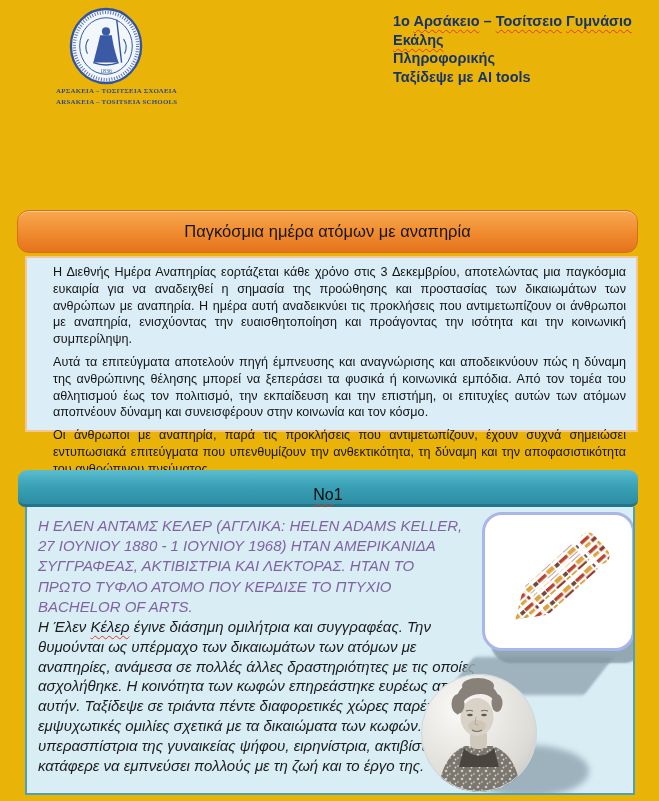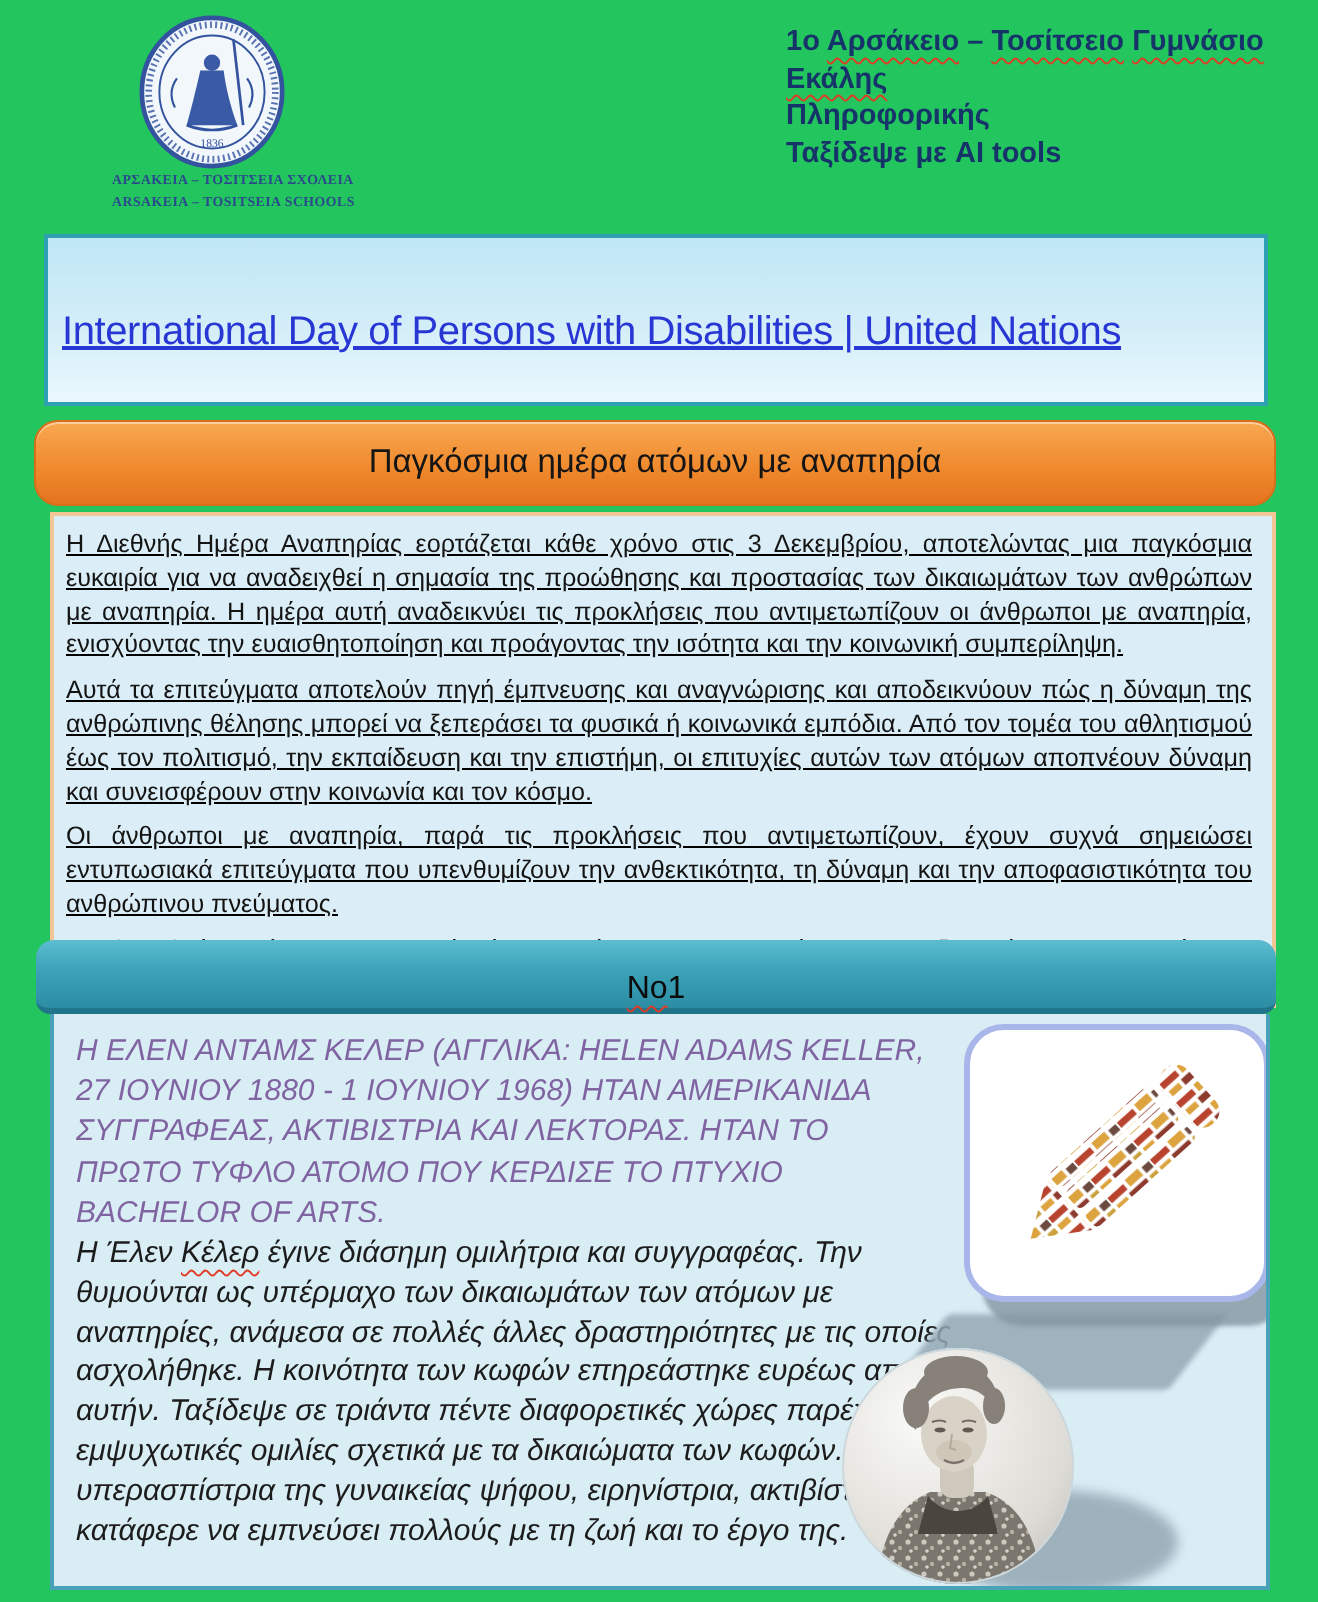--- a/index.html
+++ b/index.html
@@ -1,16 +1,16 @@
 <!DOCTYPE html>
 <html><head>
 <meta charset="utf-8">
 <style>
   html,body{margin:0;padding:0;}
-  .page{position:relative;width:659px;height:801px;background:#22c55e;overflow:hidden;
+  .page{position:relative;width:659px;height:801px;background:#eab308;overflow:hidden;
         font-family:"Liberation Sans",sans-serif;}
 
   
   .logo-wrap{position:absolute;left:56px;top:6px;width:100px;text-align:center;}
   .logo-svg{width:76px;height:80px;display:block;margin:0 auto;}
   .logo-cap{font-family:"Liberation Serif",serif;font-weight:bold;font-size:6.9px;
             color:#2b4a8b;letter-spacing:.25px;line-height:1.55;white-space:nowrap;}
   .school-info{position:absolute;left:393px;top:12px;width:266px;font-size:14.5px;
                font-weight:bold;color:#17346a;line-height:18.6px;}
   .sq{text-decoration-line:underline;text-decoration-style:wavy;
@@ -25,22 +25,22 @@
 
   
   .orange-banner{position:absolute;left:17px;top:210px;width:621px;height:43px;box-sizing:border-box;
                  border-radius:12px;border:1px solid #d96e1a;
                  background:linear-gradient(180deg,#f8a851 0%,#f08a2e 55%,#e4731d 100%);
                  box-shadow:inset 0 1px 0 rgba(255,255,255,.45);
                  display:flex;align-items:center;justify-content:center;
                  font-size:16.5px;color:#151515;}
 
   
-  .text-block{position:absolute;left:25px;top:256px;width:613px;height:248px;box-sizing:border-box;
-              background:#dbeef7;border:2px solid #f3c795;padding:6px 10px 0 6px;text-decoration:underline;}
+  .text-block{position:absolute;left:25px;top:256px;width:613px;height:176px;box-sizing:border-box;
+              background:#dbeef7;border:2px solid #f3c795;padding:6px 10px 0 26px;}
   .text-block p{margin:0 0 6px 0;font-size:12.6px;line-height:16.8px;text-align:justify;color:#141414;}
 
   
   .no1-banner{position:absolute;left:18px;top:470px;width:620px;height:37px;box-sizing:border-box;
               border-radius:9px 9px 7px 7px;border-bottom:3px solid #20758b;
               background:linear-gradient(180deg,#5cbdd0 0%,#3ba2b8 45%,#2c8da4 100%);
               display:flex;align-items:flex-end;justify-content:center;font-size:16px;color:#0c0c0c;}
 
   
   .hk-section{position:absolute;left:25px;top:507px;width:610px;height:288px;box-sizing:border-box;
@@ -83,23 +83,20 @@
     <div class="logo-cap">ARSAKEIA – TOSITSEIA SCHOOLS</div>
   </div>
 
   <div class="school-info">
     <div><span>1ο </span><span class="sq">Αρσάκειο</span><span> – </span><span class="sq">Τοσίτσειο</span><span> </span><span class="sq">Γυμνάσιο</span></div>
     <div><span class="sq">Εκάλης</span></div>
     <div>Πληροφορικής</div>
     <div>Ταξίδεψε με AI tools</div>
   </div>
 
-  <div class="title-box">
-    <a class="title-link">International Day of Persons with Disabilities | United Nations</a>
-  </div>
 
   <div class="orange-banner">
     <span>Παγκόσμια ημέρα ατόμων με αναπηρία</span>
   </div>
 
   <div class="text-block">
     <p>Η Διεθνής Ημέρα Αναπηρίας εορτάζεται κάθε χρόνο στις 3 Δεκεμβρίου, αποτελώντας μια παγκόσμια ευκαιρία για να αναδειχθεί η σημασία της προώθησης και προστασίας των δικαιωμάτων των ανθρώπων με αναπηρία. Η ημέρα αυτή αναδεικνύει τις προκλήσεις που αντιμετωπίζουν οι άνθρωποι με αναπηρία, ενισχύοντας την ευαισθητοποίηση και προάγοντας την ισότητα και την κοινωνική συμπερίληψη.</p>
     <p>Αυτά τα επιτεύγματα αποτελούν πηγή έμπνευσης και αναγνώρισης και αποδεικνύουν πώς η δύναμη της ανθρώπινης θέλησης μπορεί να ξεπεράσει τα φυσικά ή κοινωνικά εμπόδια. Από τον τομέα του αθλητισμού έως τον πολιτισμό, την εκπαίδευση και την επιστήμη, οι επιτυχίες αυτών των ατόμων αποπνέουν δύναμη και συνεισφέρουν στην κοινωνία και τον κόσμο.</p>
     <p>Οι άνθρωποι με αναπηρία, παρά τις προκλήσεις που αντιμετωπίζουν, έχουν συχνά σημειώσει εντυπωσιακά επιτεύγματα που υπενθυμίζουν την ανθεκτικότητα, τη δύναμη και την αποφασιστικότητα του ανθρώπινου πνεύματος.</p>
     <p>Ας θυμηθούμε κάποια σημαντικά τέτοια πρόσωπα, που κατάφεραν να ξεπεράσουν φραγμούς και περιορισμούς, αναδεικνύοντας τις δυνατότητές τους με εντυπωσιακό τρόπο.</p>

